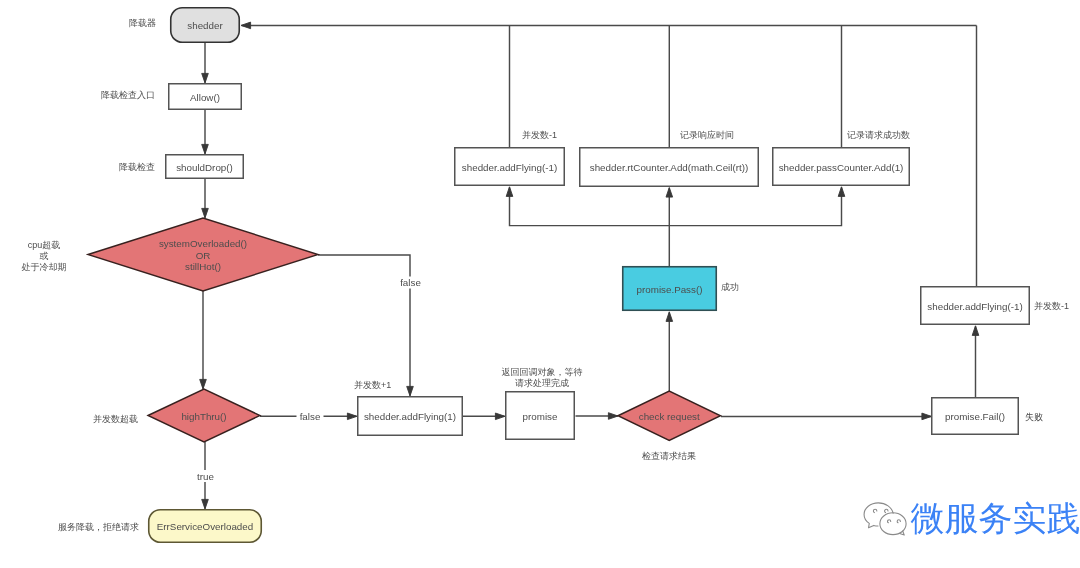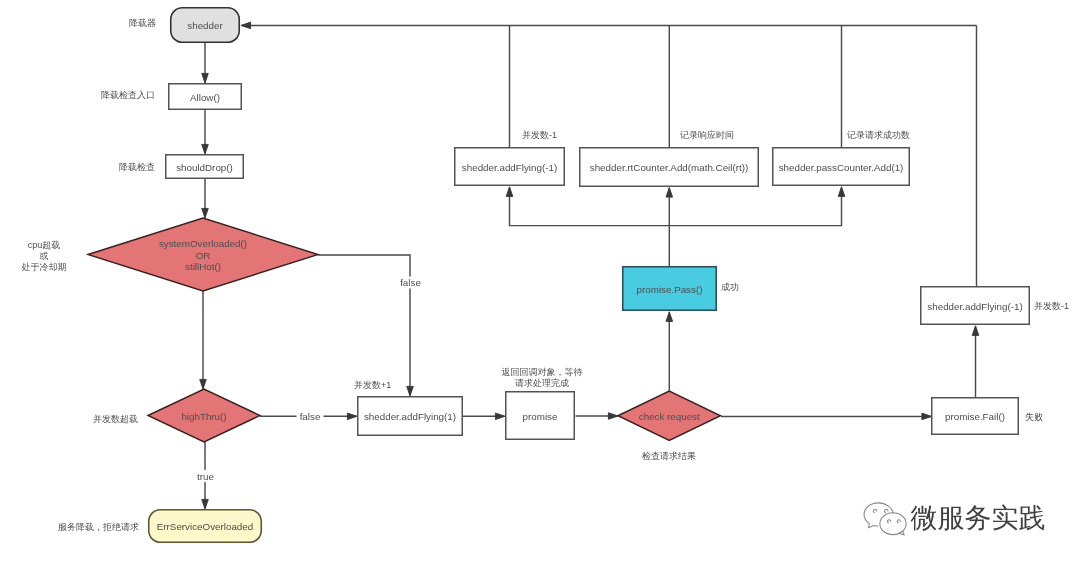--- a/index.html
+++ b/index.html
@@ -8,22 +8,22 @@
        font-family:"Liberation Sans","DejaVu Sans",sans-serif;}
   #canvas{position:relative;width:1080px;height:568px;background:#ffffff;}
   svg#flow{position:absolute;left:0;top:0;width:1080px;height:568px;display:block;
            will-change:transform;transform:translateZ(0);}
   .nlabel{font-family:"Liberation Sans","DejaVu Sans",sans-serif;font-size:9.8px;fill:#4d4d4d;}
   .alabel{font-family:"Liberation Sans","DejaVu Sans",sans-serif;font-size:9.8px;fill:#4d4d4d;}
   .cjk{font-size:9px;}
   .wm{position:absolute;left:862px;top:499px;display:flex;align-items:flex-start;
       will-change:transform;transform:translateZ(0);}
   .wmicon{margin-top:-2.5px;margin-left:1px;}
-  .wmtext{font-family:"Liberation Sans","DejaVu Sans",sans-serif;font-size:27px;line-height:27px;
-          color:#404040;font-weight:300;margin-left:3px;margin-top:6px;white-space:nowrap;}
+  .wmtext{font-family:"Liberation Sans","DejaVu Sans",sans-serif;font-size:34px;line-height:27px;
+          color:#3b82f6;font-weight:300;margin-left:3px;margin-top:6px;white-space:nowrap;}
 </style>
 </head>
 <body>
 
 <div id="canvas">
   <svg id="flow" viewBox="0 0 1080 568">
     <g>
       <g>
         <polyline points="205,43 205,82.4" fill="none" stroke="#4a4a4a" stroke-width="1.45" stroke-linecap="butt" stroke-linejoin="miter"></polyline>
         <polygon points="205,83 201.7,73.4 208.3,73.4" fill="#383838" stroke="#383838" stroke-width="0.9" stroke-linejoin="miter"></polygon>

